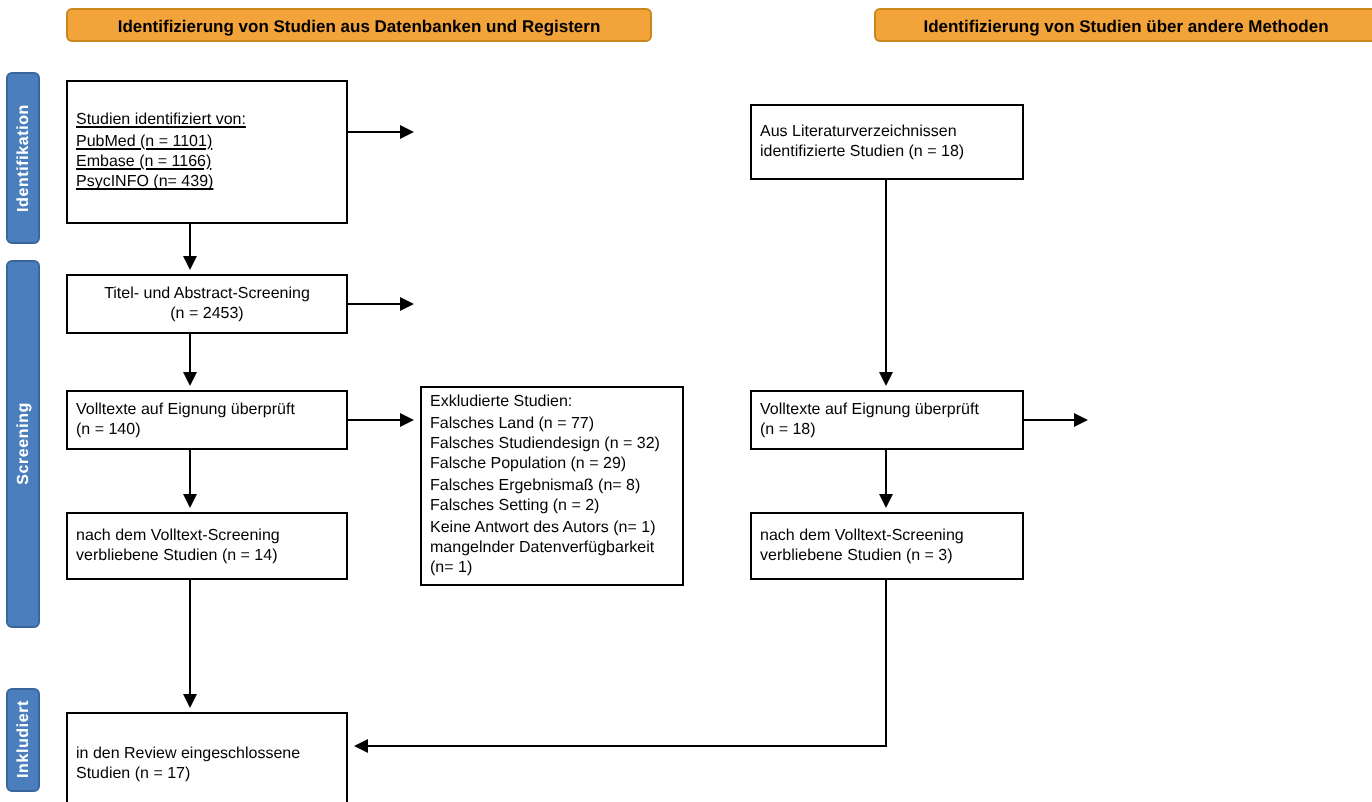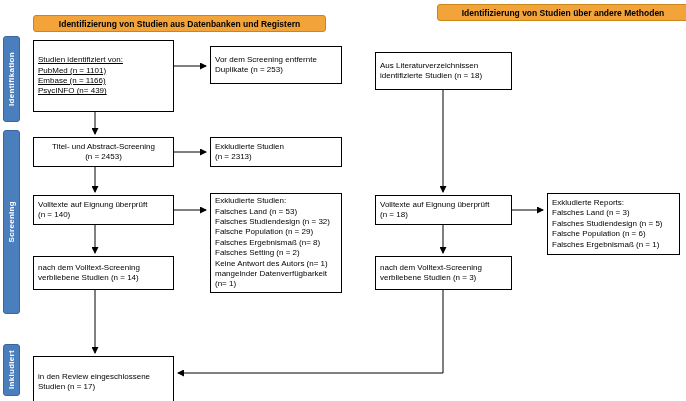--- a/index.html
+++ b/index.html
@@ -51,21 +51,21 @@
   }
   #arrows line, #arrows path.flow {
     stroke:#000; stroke-width:1; fill:none;
   }
 </style>
 </head>
 <body>
 
 <div id="diagram">
 
-  <div class="hdr" style="left:33px; top:4px; width:293px; height:17px;margin-top:11px;">
+  <div class="hdr" style="left:33px; top:4px; width:293px; height:17px;">
     <span>Identifizierung von Studien aus Datenbanken und Registern</span>
   </div>
   <div class="hdr" style="left:393px; top:4px; width:252px; height:17px;margin-left:44px;">
     <span>Identifizierung von Studien über andere Methoden</span>
   </div>
 
   <div class="side-label" style="left:3px; top:36px; width:17px; height:86px;">
     <span>Identifikation</span>
   </div>
   <div class="side-label" style="left:3px; top:130px; width:17px; height:184px;">
@@ -91,31 +91,23 @@
   </div>
   <div class="box" style="left:33px; top:256px; width:141px; height:34px;">
     <span class="bt">nach dem Volltext-Screening
 verbliebene Studien (n = 14)</span>
   </div>
   <div class="box" style="left:33px; top:356px; width:141px; height:52px;">
     <span class="bt">in den Review eingeschlossene
 Studien (n = 17)</span>
   </div>
 
-  <div class="box" style="left:210px; top:46px; width:132px; height:38px;">
-    <span class="bt">Vor dem Screening entfernte
-Duplikate (n = 253)</span>
-  </div>
-  <div class="box" style="left:210px; top:137px; width:132px; height:30px;">
-    <span class="bt">Exkludierte Studien
-(n = 2313)</span>
-  </div>
   <div class="box" style="left:210px; top:193px; width:132px; height:100px;">
     <span class="bt">Exkludierte Studien:
-Falsches Land (n = 53)
+Falsches Land (n = 77)
 Falsches Studiendesign (n = 32)
 Falsche Population (n = 29)
 Falsches Ergebnismaß (n= 8)
 Falsches Setting (n = 2)
 Keine Antwort des Autors (n= 1)
 mangelnder Datenverfügbarkeit
 (n= 1)</span>
   </div>
 
   <div class="box" style="left:375px; top:52px; width:137px; height:38px;">
@@ -124,27 +116,20 @@
   </div>
   <div class="box" style="left:375px; top:195px; width:137px; height:30px;">
     <span class="bt">Volltexte auf Eignung überprüft
 (n = 18)</span>
   </div>
   <div class="box" style="left:375px; top:256px; width:137px; height:34px;">
     <span class="bt">nach dem Volltext-Screening
 verbliebene Studien (n = 3)</span>
   </div>
 
-  <div class="box" style="left:547px; top:193px; width:133px; height:62px;">
-    <span class="bt">Exkludierte Reports:
-Falsches Land (n = 3)
-Falsches Studiendesign (n = 5)
-Falsche Population (n = 6)
-Falsches Ergebnismaß (n = 1)</span>
-  </div>
 
   <svg id="arrows" width="686" height="401" viewBox="0 0 686 401">
     <defs>
       <marker id="ah" markerWidth="7" markerHeight="7" refX="6" refY="3.5" orient="auto">
         <path d="M0,0 L7,3.5 L0,7 z" fill="#000"></path>
       </marker>
     </defs>
     <line x1="95" y1="112" x2="95" y2="134" marker-end="url(#ah)"></line>
     <line x1="174" y1="66" x2="206" y2="66" marker-end="url(#ah)"></line>
     <line x1="95" y1="167" x2="95" y2="192" marker-end="url(#ah)"></line>

